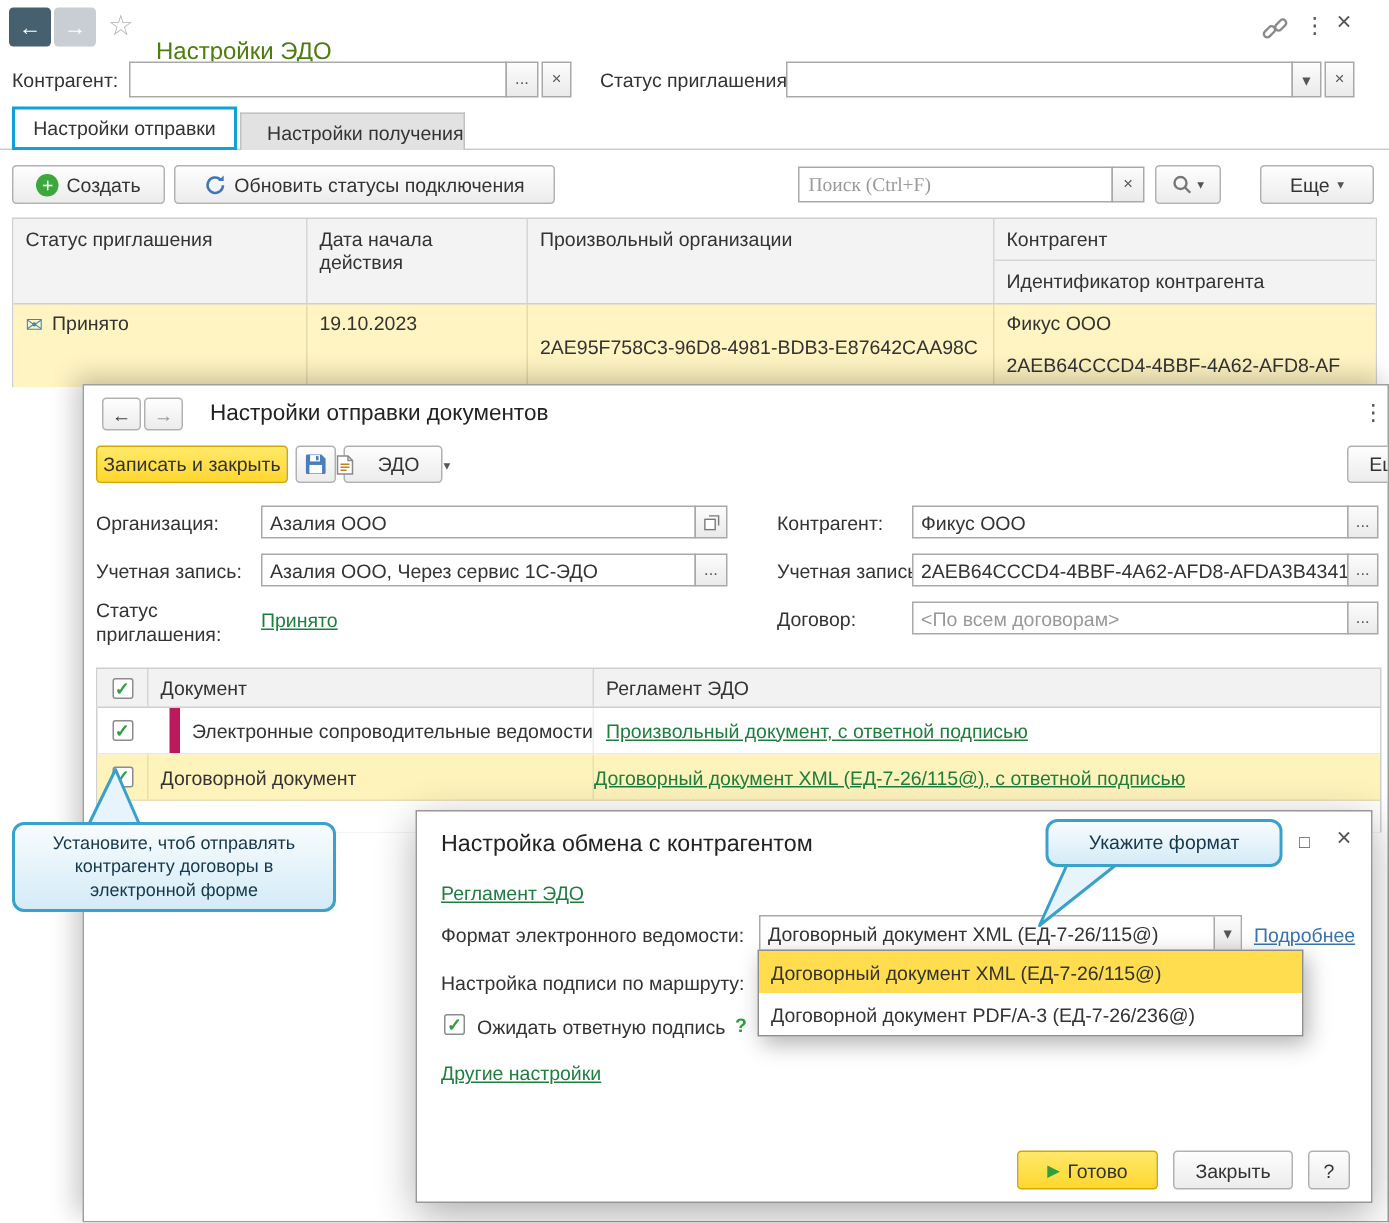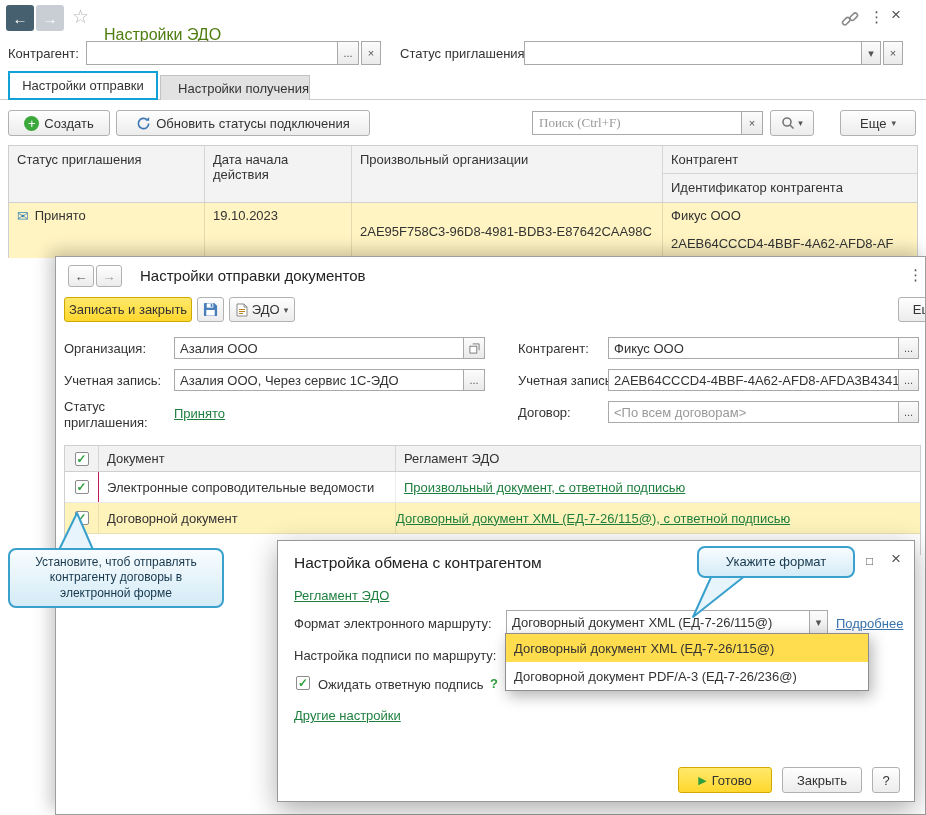--- a/index.html
+++ b/index.html
@@ -130,21 +130,21 @@
   <div class="abs btn" style="left:141px;top:40px;width:27px;height:25px">
     <span style="display:inline-flex">
       <svg width="15" height="15" viewBox="0 0 16 16">
           <path d="M1 2a1 1 0 0 1 1-1h10l3 3v10a1 1 0 0 1-1 1H2a1 1 0 0 1-1-1z" fill="#4A7EBB"></path>
           <rect x="4" y="1.5" width="7" height="4.5" fill="#fff"></rect>
           <rect x="8.2" y="2.2" width="1.8" height="3" fill="#4A7EBB"></rect>
           <rect x="3.5" y="8.5" width="9" height="6" fill="#fff"></rect>
         </svg>
     </span>
   </div>
-  <div class="abs btn" style="left:173px;top:40px;width:66px;height:25px;gap:4px">
+  <div class="abs btn" style="left:173px;top:40px;width:66px;height:25px;gap:16px">
     <span style="display:inline-flex">
       <svg width="12" height="14" viewBox="0 0 12 14">
           <path d="M1 1h7l3 3v9H1z" fill="#fff" stroke="#8A8A8A"></path>
           <path d="M8 1v3h3" fill="none" stroke="#8A8A8A"></path>
           <path d="M3 6.5h6M3 8.5h6M3 10.5h4" stroke="#B9831F"></path>
         </svg>
     </span>
     <span>ЭДО</span>
     <span style="font-size:9px;color:#555">▾</span>
   </div>
@@ -201,21 +201,21 @@
           <span>Документ</span>
         </div>
       <div class="abs hdrcell flex" style="left:330px;top:0;width:525px;height:25px;border-left:1px solid #D6D6D6;padding:0 8px">
           <span>Регламент ЭДО</span>
         </div>
     </div>
     <div class="abs" style="left:0;top:26px;width:855px;height:31px;border-bottom:1px solid #E7E7E7">
       <div class="abs flex" style="left:0;top:0;width:33px;height:30px;justify-content:center">
           <span class="chk">✓</span>
         </div>
-      <div class="abs flex" style="left:33px;top:0;width:297px;height:30px;border-left:1px solid #be185d;padding:0 8px">
+      <div class="abs flex" style="left:48px;top:0;width:297px;height:30px;border-left:7px solid #be185d;padding:0 8px">
           <span style="white-space:nowrap;overflow:hidden">Электронные сопроводительные ведомости</span>
         </div>
       <div class="abs flex" style="left:330px;top:0;width:525px;height:30px;border-left:1px solid #EDEDED;padding:0 8px">
           <span class="lg">Произвольный документ, с ответной подписью</span>
         </div>
     </div>
     <div class="abs" style="left:0;top:57px;width:855px;height:31px;background:#FFF3BC;border-bottom:1px solid #E9DFB0">
       <div class="abs flex" style="left:0;top:0;width:33px;height:30px;justify-content:center">
           <span class="chk">✓</span>
         </div>
@@ -230,21 +230,21 @@
   </div>
 </div>
 
 <div style="position:absolute;left:277px;top:540px;width:638px;height:262px;background:#fff;border:1px solid #979797;box-shadow:0 8px 26px rgba(0,0,0,.32);z-index:3">
   <span class="abs" style="left:16px;top:13px;font-size:15.5px;color:#222">Настройка обмена с контрагентом</span>
   <span class="abs" style="left:588px;top:13px;font-size:12px;color:#555">□</span>
   <span class="abs" style="left:613px;top:8px;font-size:17px;color:#555">×</span>
 
   <span class="abs lg" style="left:16px;top:47px">Регламент ЭДО</span>
 
-  <span class="abs" style="left:16px;top:75px">Формат электронного маршруту:</span>
+  <span class="abs" style="left:16px;top:75px">Формат электронного ведомости:</span>
   <div class="abs input" style="left:228px;top:69px;width:322px;height:24px;padding:0">
     <span style="flex:1;padding:0 5px;overflow:hidden;white-space:nowrap">Договорный документ XML (ЕД-7-26/115@)</span>
     <span class="mini" style="width:18px;height:22px;border:none;border-left:1px solid #A9A9A9">▾</span>
   </div>
   <span class="abs lb" style="left:558px;top:75px">Подробнее</span>
 
   <span class="abs" style="left:16px;top:107px">Настройка подписи по маршруту:</span>
 
   <span class="abs chk" style="left:18px;top:135px">✓</span>
   <span class="abs" style="left:40px;top:136px">Ожидать ответную подпись</span>

